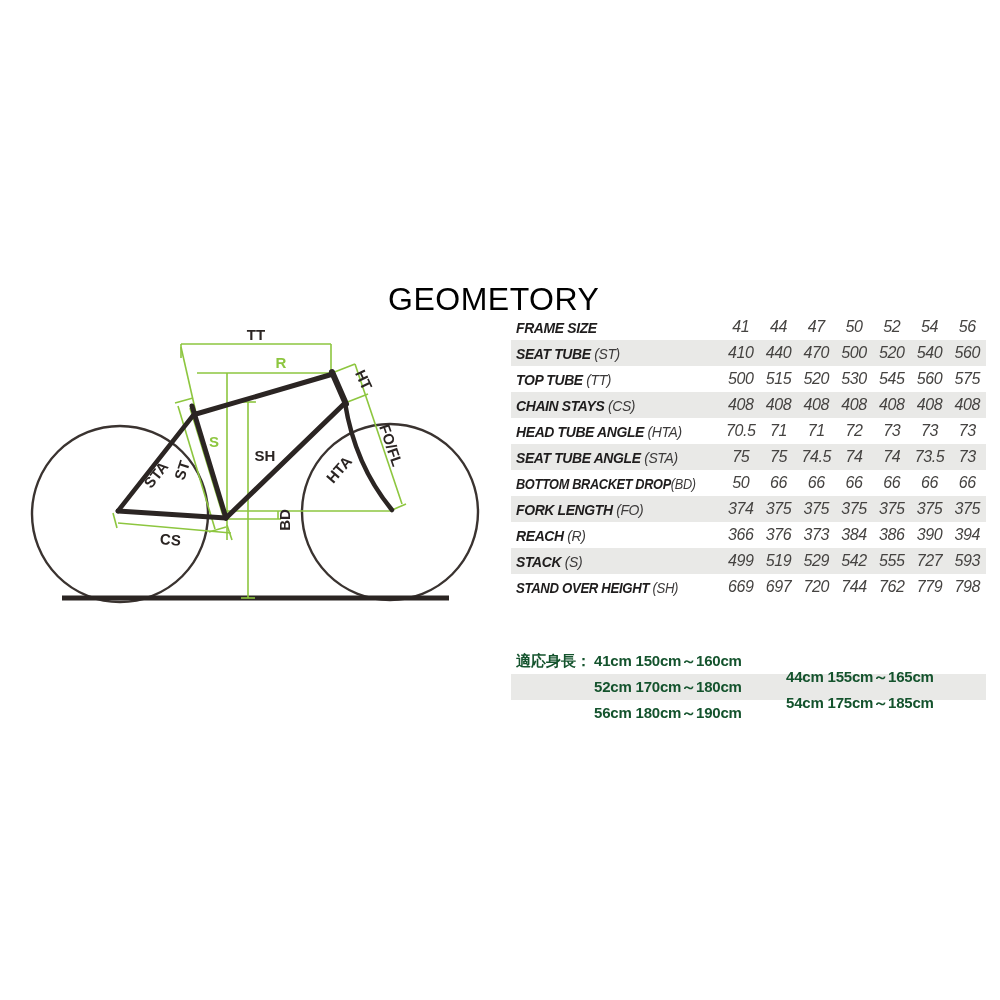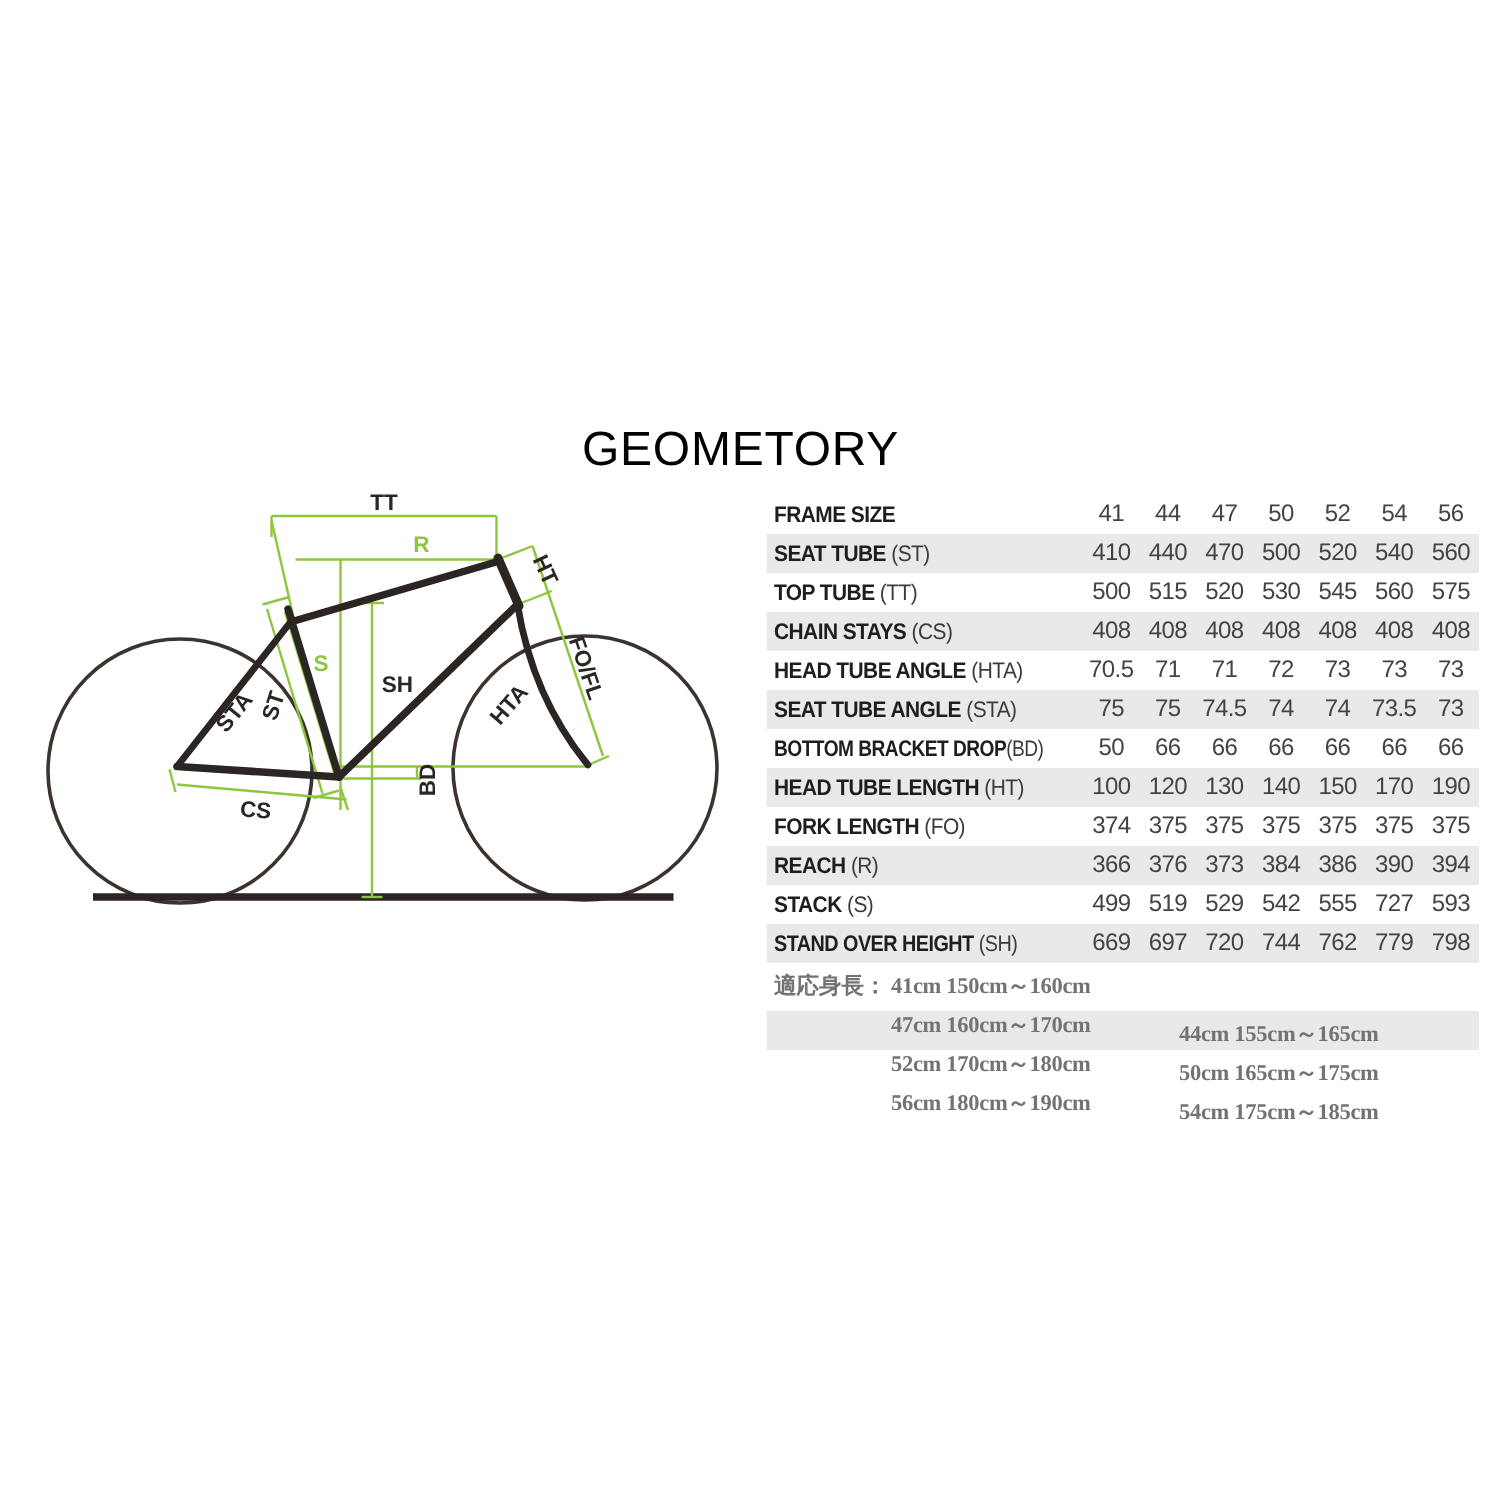--- a/index.html
+++ b/index.html
@@ -1,32 +1,32 @@
 <!DOCTYPE html>
 <html><head>
 <meta charset="utf-8">
 <style>
   html,body{margin:0;padding:0;background:#ffffff;}
   .page{position:relative;width:1000px;height:824px;background:#ffffff;overflow:hidden;
         font-family:"Liberation Sans",sans-serif;}
   .title{position:absolute;left:388px;top:281px;font-size:32px;letter-spacing:.5px;color:#000;}
 
   
-  .geo-table{position:absolute;left:511px;top:330px;width:475px;}
+  .geo-table{position:absolute;left:511px;top:314px;width:475px;font-style:italic;}
   .grow{display:flex;height:26px;align-items:center;}
   .grow:nth-child(even){background:#e9e9e7;}
   .glabel{width:206px;padding-left:5px;font-weight:bold;font-size:15px;color:#1f1d1d;
           white-space:nowrap;letter-spacing:-0.4px;}
   .glabel .cond{display:inline-block;transform:scaleX(0.93);transform-origin:left center;white-space:nowrap;}
   .gabbr{font-weight:normal;color:#3c3a3a;}
   .gval{flex:1;text-align:center;font-size:16px;color:#454341;letter-spacing:-0.4px;}
 
   
   .fit{position:absolute;left:511px;top:648px;width:475px;}
-  .fit-row{display:flex;height:26px;align-items:flex-start;font-weight:bold;font-size:15px;color:#737373;font-family:Liberation Serif, serif;}
+  .fit-row{display:flex;height:26px;align-items:center;font-weight:bold;font-size:15px;color:#14532d;}
   .fit-row:nth-child(2){background:#e9e9e7;}
   .fit-label{width:78px;padding-left:5px;white-space:nowrap;}
   .fit-c1{width:192px;white-space:nowrap;letter-spacing:-0.2px;}
   .fit-c2{flex:1;white-space:nowrap;letter-spacing:-0.2px;margin-top:32px;}
 
   
   .diagram{position:absolute;left:25px;top:318px;width:485px;height:302px;}
   .diagram text{font-family:"Liberation Sans",sans-serif;font-weight:bold;font-size:15px;fill:#2b2523;}
   .diagram text.green{fill:#8dc63f;}
   .tube{stroke:#2b2523;fill:none;stroke-linecap:round;}
@@ -168,30 +168,20 @@
       <div class="glabel"><span class="cond" style="transform:scaleX(0.85);"><span>BOTTOM BRACKET DROP</span><span class="gabbr">(BD)</span></span></div>
       <div class="gval">50</div>
       <div class="gval">66</div>
       <div class="gval">66</div>
       <div class="gval">66</div>
       <div class="gval">66</div>
       <div class="gval">66</div>
       <div class="gval">66</div>
     </div>
 
-    <div class="grow">
-      <div class="glabel"><span class="cond"><span>HEAD TUBE LENGTH</span> <span class="gabbr">(HT)</span></span></div>
-      <div class="gval">100</div>
-      <div class="gval">120</div>
-      <div class="gval">130</div>
-      <div class="gval">140</div>
-      <div class="gval">150</div>
-      <div class="gval">170</div>
-      <div class="gval">190</div>
-    </div>
 
     <div class="grow">
       <div class="glabel"><span class="cond"><span>FORK LENGTH</span> <span class="gabbr">(FO)</span></span></div>
       <div class="gval">374</div>
       <div class="gval">375</div>
       <div class="gval">375</div>
       <div class="gval">375</div>
       <div class="gval">375</div>
       <div class="gval">375</div>
       <div class="gval">375</div>
@@ -233,25 +223,20 @@
   </div>
 
   <div class="fit">
     <div class="fit-row">
       <div class="fit-label">適応身長：</div>
       <div class="fit-c1">41cm 150cm～160cm</div>
       <div class="fit-c2">44cm 155cm～165cm</div>
     </div>
     <div class="fit-row">
       <div class="fit-label"></div>
-      <div class="fit-c1">47cm 160cm～170cm</div>
-      <div class="fit-c2">50cm 165cm～175cm</div>
-    </div>
-    <div class="fit-row">
-      <div class="fit-label"></div>
       <div class="fit-c1">52cm 170cm～180cm</div>
       <div class="fit-c2">54cm 175cm～185cm</div>
     </div>
     <div class="fit-row">
       <div class="fit-label"></div>
       <div class="fit-c1">56cm 180cm～190cm</div>
       <div class="fit-c2"></div>
     </div>
   </div>
 

